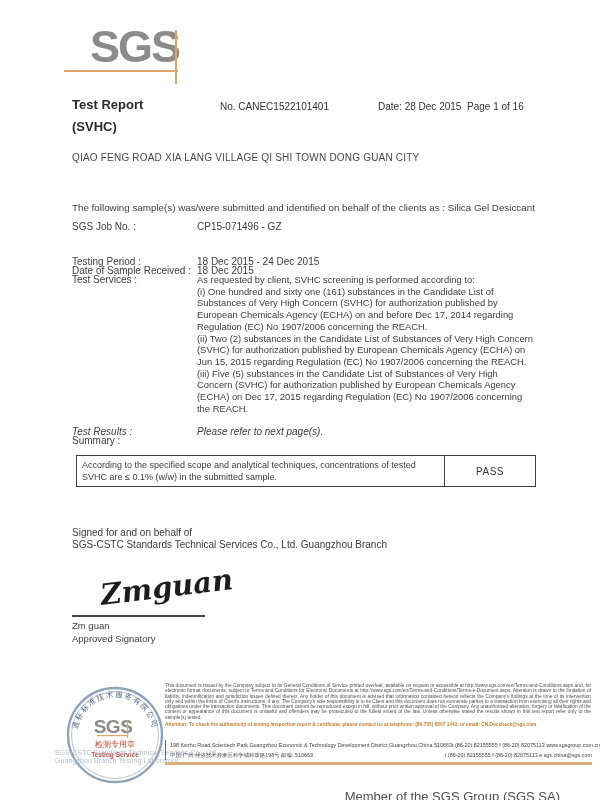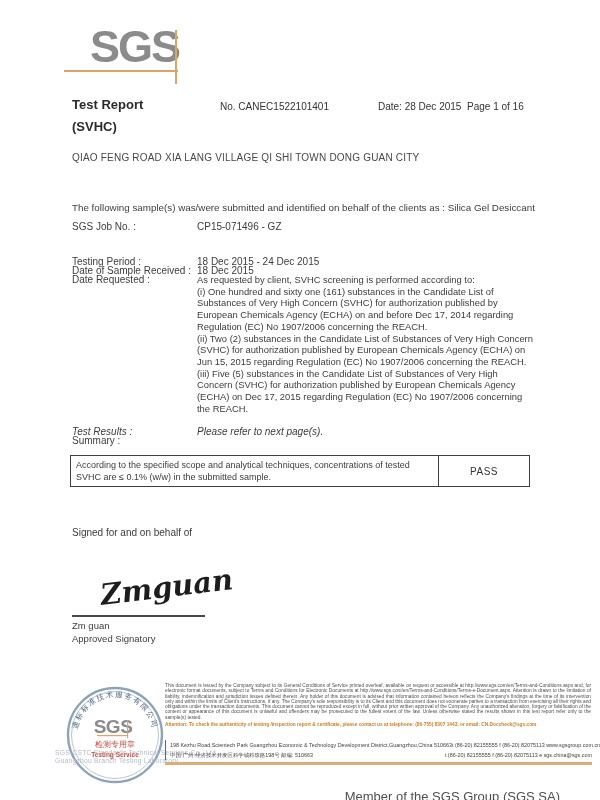--- a/index.html
+++ b/index.html
@@ -24,21 +24,21 @@
 
   
   .intro{left:72px;top:202px;font-size:9.8px;color:#3c3c3c;width:480px;}
   .flabel{left:72px;font-size:10px;color:#3c3c3c;}
   .fvalue{left:197px;font-size:10px;color:#3c3c3c;}
   .r1{top:221px;} .r2{top:239px;margin-top:26px;} .r3{top:256px;} .r4{top:274px;} .r5{top:426px;font-style:italic;}
   .para{white-space:pre;font-size:9.4px;line-height:11.7px;color:#3c3c3c;}
 
   
   .summary-label{left:72px;top:435px;font-size:10px;}
-  .summary-box{left:70px;top:455px;width:460px;height:32px;border:1.2px solid #3f3f3f;
+  .summary-box{left:76px;top:455px;width:460px;height:32px;border:1.2px solid #3f3f3f;
                display:flex;box-sizing:border-box;align-items:center;}
   .summary-text{width:368px;box-sizing:border-box;border-right:1.2px solid #3f3f3f;
                 padding:3px 5px;font-size:9px;line-height:12px;white-space:pre-line;}
   .summary-result{flex:1;display:flex;align-items:center;justify-content:center;
                   font-size:10px;color:#333;letter-spacing:.5px;}
 
   
   .signed1{left:72px;top:527px;font-size:10px;}
   .signed2{left:72px;top:539px;font-size:10px;}
   .handwriting{left:100px;top:570px;font-family:"DejaVu Serif",serif;font-style:italic;
@@ -82,21 +82,21 @@
 
   <div class="abs flabel r1">SGS Job No. :</div>
   <div class="abs fvalue r1">CP15-071496 - GZ</div>
 
   <div class="abs flabel r2">Date of Sample Received :</div>
   <div class="abs fvalue r2">18 Dec 2015</div>
 
   <div class="abs flabel r3">Testing Period :</div>
   <div class="abs fvalue r3">18 Dec 2015 - 24 Dec 2015</div>
 
-  <div class="abs flabel r4">Date Requested :</div>
+  <div class="abs flabel r4">Test Services :</div>
   <div class="abs fvalue r4 para">As requested by client, SVHC screening is performed according to:
 (i) One hundred and sixty one (161) substances in the Candidate List of
 Substances of Very High Concern (SVHC) for authorization published by
 European Chemicals Agency (ECHA) on and before Dec 17, 2014 regarding
 Regulation (EC) No 1907/2006 concerning the REACH.
 (ii) Two (2) substances in the Candidate List of Substances of Very High Concern
 (SVHC) for authorization published by European Chemicals Agency (ECHA) on
 Jun 15, 2015 regarding Regulation (EC) No 1907/2006 concerning the REACH.
 (iii) Five (5) substances in the Candidate List of Substances of Very High
 Concern (SVHC) for authorization published by European Chemicals Agency
@@ -107,20 +107,21 @@
   <div class="abs fvalue r5">Please refer to next page(s).</div>
 
   <div class="abs summary-label">Summary :</div>
   <div class="abs summary-box">
     <div class="summary-text">According to the specified scope and analytical techniques, concentrations of tested
 SVHC are ≤ 0.1% (w/w) in the submitted sample.</div>
     <div class="summary-result">PASS</div>
   </div>
 
   <div class="abs signed1">Signed for and on behalf of</div>
+  <div class="abs signed2">SGS-CSTC Standards Technical Services Co., Ltd. Guangzhou Branch</div>
   <div class="abs handwriting">Zmguan</div>
   <div class="abs sig-rule"></div>
   <div class="abs sig-name">Zm guan</div>
   <div class="abs sig-role">Approved Signatory</div>
 
   <svg class="abs seal" width="102" height="102" viewBox="0 0 102 102">
     <defs>
       <path id="seal-arc" d="M 13,51 A 38,38 0 0 1 89,51" fill="none"></path>
     </defs>
     <circle cx="51" cy="51" r="47" fill="none" stroke="#8ea2b8" stroke-width="2.4"></circle>

